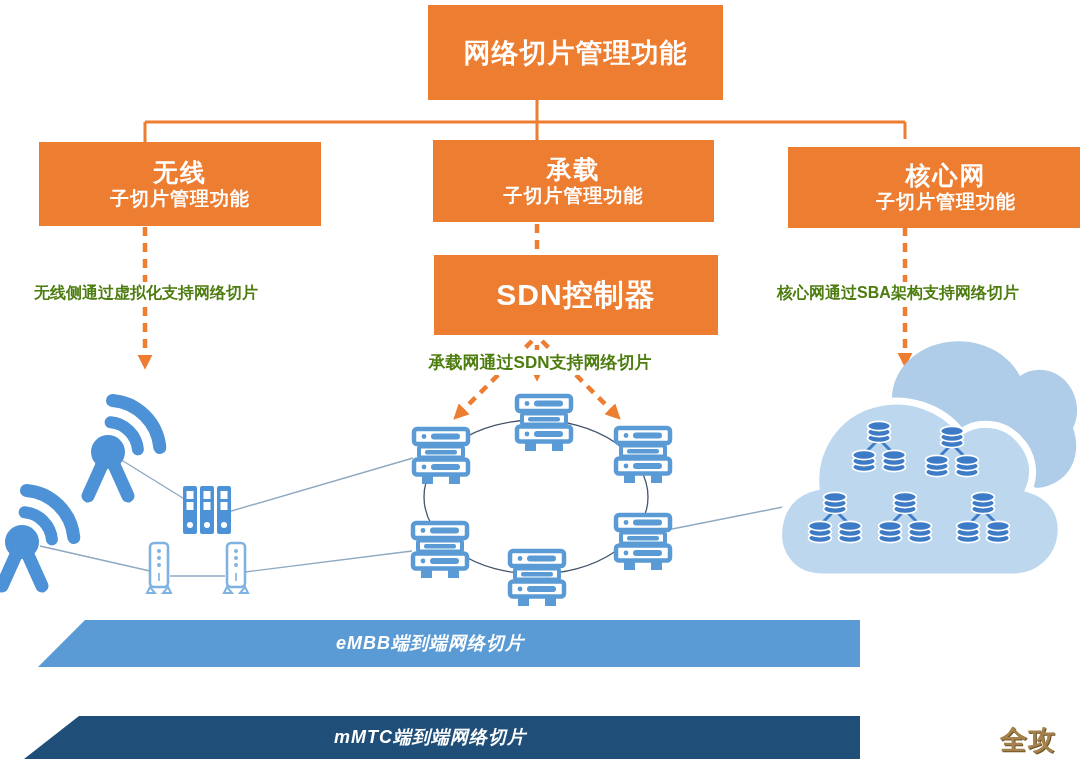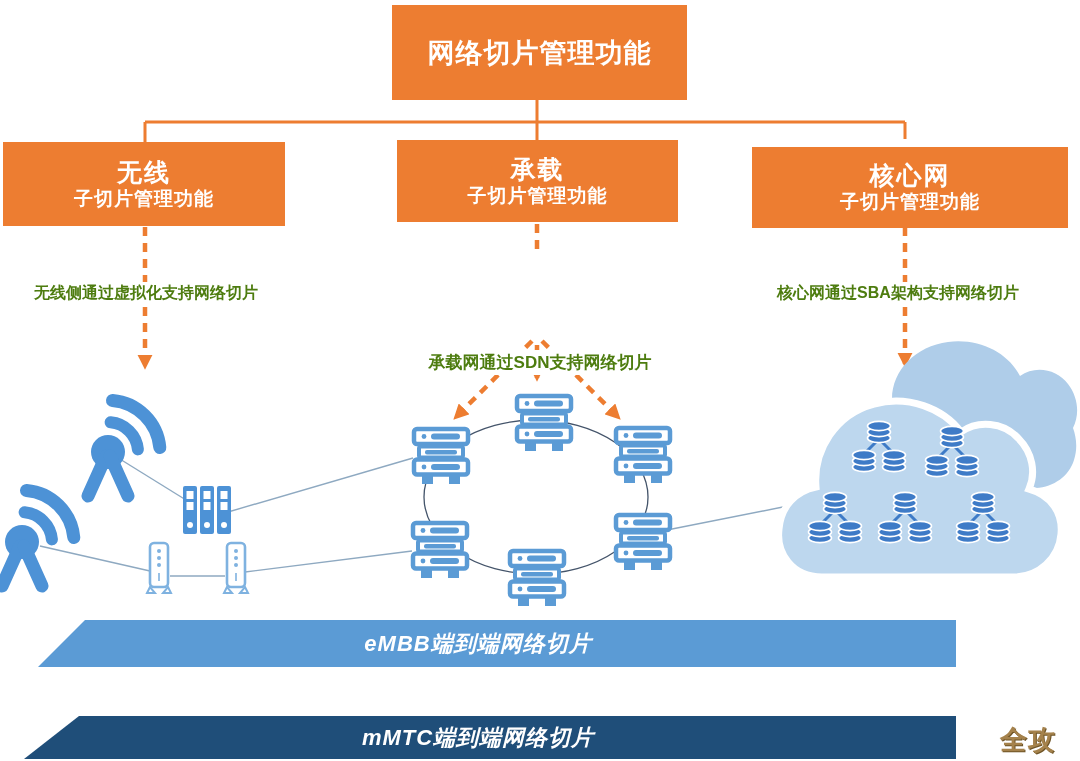--- a/index.html
+++ b/index.html
@@ -3,42 +3,42 @@
 <meta charset="utf-8">
 <style>
   * { margin:0; padding:0; box-sizing:border-box; }
   html,body { background:#ffffff; }
   body { font-family:"Liberation Sans","DejaVu Sans",sans-serif; }
   #canvas { position:relative; width:1080px; height:761px; background:#ffffff; overflow:hidden; }
 
   
   .obox { position:absolute; background:#ED7D31; color:#ffffff; display:flex;
           flex-direction:column; align-items:center; justify-content:center;
-          text-align:center; z-index:5; }
+          text-align:center; z-index:5;margin-left:36px; }
   .box-main  { left:392px; top:5px;  width:295px; height:95px; font-size:27px; font-weight:bold; letter-spacing:1px; }
   .box-sub-1 { left:3px;   top:142px; width:282px; height:84px; }
   .box-sub-2 { left:397px; top:140px; width:281px; height:82px; }
   .box-sub-3 { left:752px; top:147px; width:316px; height:81px; }
   .box-sdn   { left:398px; top:255px; width:284px; height:80px; font-size:30px; font-weight:bold; letter-spacing:1px; }
   .sub-title    { font-size:25px; font-weight:bold; line-height:1.15; letter-spacing:2px; }
   .sub-subtitle { font-size:19px; font-weight:bold; line-height:1.25; letter-spacing:1px; }
 
   
   .note { position:absolute; color:#4d7c0f; font-weight:bold; font-size:16px;
           text-align:center; z-index:4; background:#ffffff; padding:1px 2px; }
   .note-wireless { left:26px;  top:282px; width:240px; }
   .note-core     { left:774px; top:282px; width:248px; }
   .note-bearer   { left:426px; top:350px; width:228px; font-size:17px; }
 
   
   #scene { position:absolute; left:0; top:0; z-index:1; }
 
   
-  .bar { position:absolute; left:0; width:956px; color:#ffffff; font-weight:bold;
-         font-style:italic; font-size:22px; text-align:center; z-index:6; letter-spacing:1px; }
+  .bar { position:absolute; left:0; width:860px; color:#ffffff; font-weight:bold;
+         font-style:italic; font-size:18px; text-align:center; z-index:6; letter-spacing:1px; }
   .bar-1 { top:620px; height:47px; line-height:47px;
            clip-path:polygon(85px 0, 1026px 0, 979px 100%, 38px 100%); }
   .bar-2 { top:672px; height:41px; line-height:41px;
            clip-path:polygon(77px 0, 1042px 0, 998px 100%, 31px 100%); }
   .bar-3 { top:716px; height:43px; line-height:43px;
            clip-path:polygon(79px 0, 1051px 0, 1004px 100%, 24px 100%); }
 
   
   .watermark { position:absolute; left:1000px; top:722px; z-index:7;
                font-size:27px; font-weight:bold; color:#A5824C;
@@ -187,20 +187,21 @@
   <div class="obox box-sub-2">
     <div class="sub-title">承载</div>
     <div class="sub-subtitle">子切片管理功能</div>
   </div>
 
   <div class="obox box-sub-3">
     <div class="sub-title">核心网</div>
     <div class="sub-subtitle">子切片管理功能</div>
   </div>
 
+  <div class="obox box-sdn">SDN控制器</div>
 
   <div class="note note-wireless">无线侧通过虚拟化支持网络切片</div>
   <div class="note note-bearer">承载网通过SDN支持网络切片</div>
   <div class="note note-core">核心网通过SBA架构支持网络切片</div>
 
   <div class="bar bar-1" style="background-color: rgb(91, 155, 213);">eMBB端到端网络切片</div>
   <div class="bar bar-3" style="background-color: rgb(31, 78, 121);">mMTC端到端网络切片</div>
 
   <div class="watermark">全攻略</div>
 

